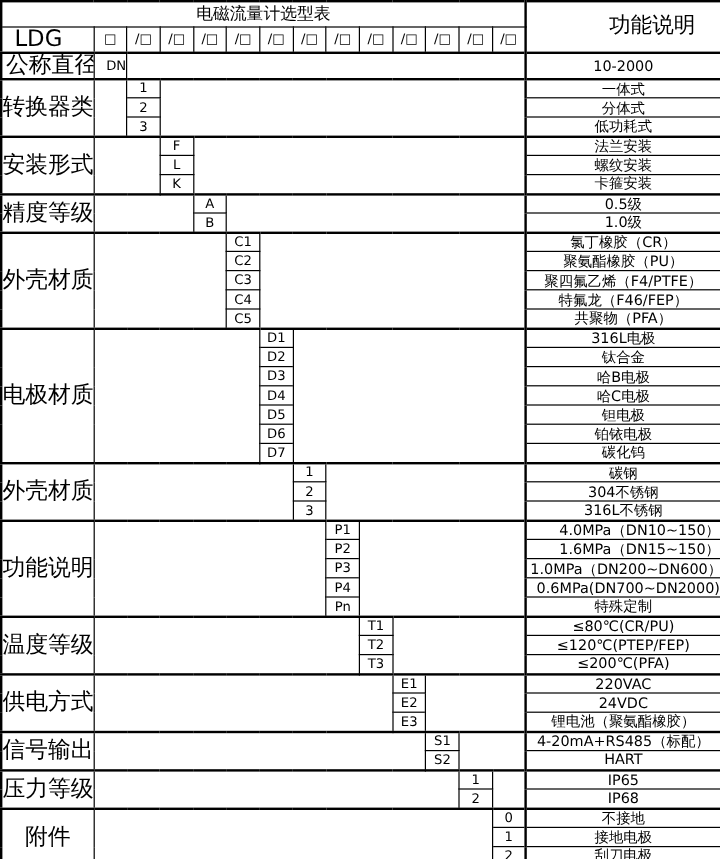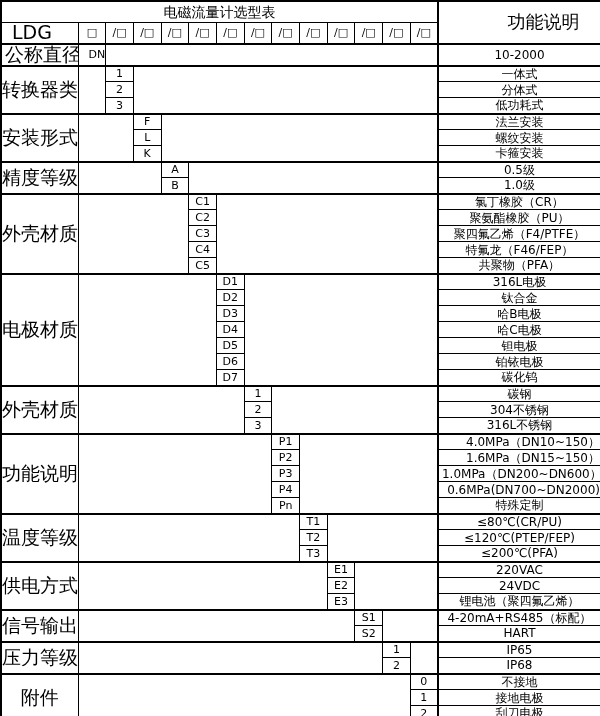--- a/index.html
+++ b/index.html
@@ -251,21 +251,21 @@
     <td class="code">E1</td>
     <td class="sp" colspan="3" rowspan="3"></td>
     <td class="desc">220VAC</td>
   </tr>
   <tr class="r">
           <td class="code">E2</td>
           <td class="desc">24VDC</td>
         </tr>
   <tr class="r">
           <td class="code">E3</td>
-          <td class="desc">锂电池（聚四氟乙烯）</td>
+          <td class="desc">锂电池（聚氨酯橡胶）</td>
         </tr>
 
   <tr class="gs r">
     <td class="cat" rowspan="2">信号输出</td>
     <td class="sp" colspan="10" rowspan="2"></td>
     <td class="code">S1</td>
     <td class="sp" colspan="2" rowspan="2"></td>
     <td class="desc">4-20mA+RS485（标配）</td>
   </tr>
   <tr class="r">

